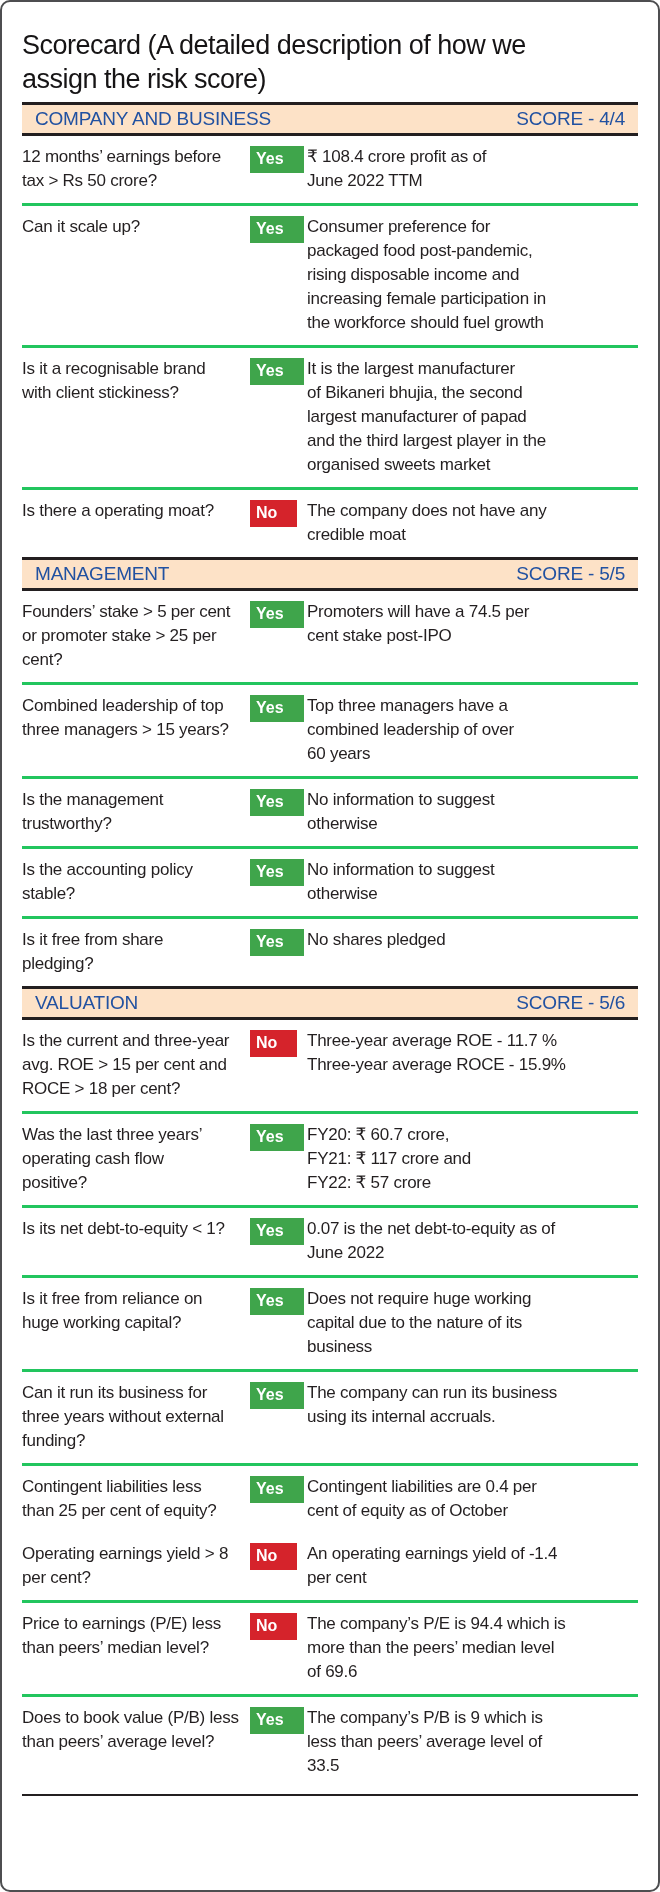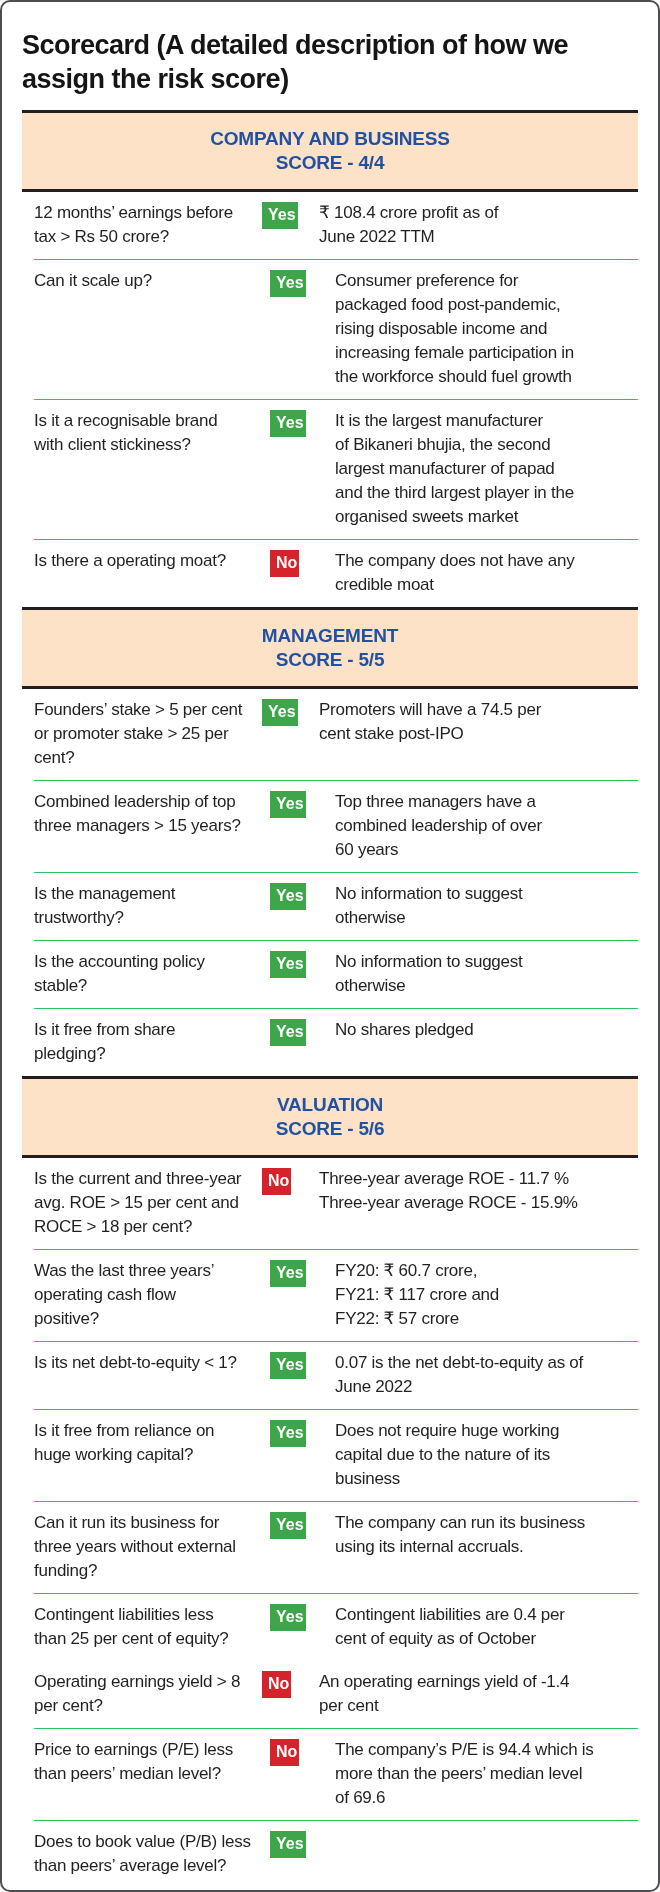--- a/index.html
+++ b/index.html
@@ -12,64 +12,62 @@
     border: 2px solid #4d4e50;
     border-radius: 10px;
     background: #ffffff;
     font-family: "Liberation Sans", "DejaVu Sans", sans-serif;
     color: #231f20;
     overflow: hidden;
     padding: 26px 20px 0 20px;
   }
 
   .title {
-    margin: 0 0 14px 0;
+    margin: 0 0 6px 0;
     max-width: 548px;
     font-size: 27px;
     line-height: 34px;
-    font-weight: bold;
+    font-weight: normal;
     letter-spacing: -0.5px;
     color: #161415;
   }
 
   .section-header {
     display: flex;
     justify-content: space-between;
     align-items: center;
     background: var(--header-bg, #fde2c7);
     border-top: 3px solid #231f20;
     border-bottom: 3px solid #231f20;
-    padding: 14px 13px;
+    padding: 2px 13px;
     font-size: 19px;
     line-height: 24px;
-    font-weight: bold;
+    font-weight: normal;
     color: var(--header-text, #2151a1);
     letter-spacing: -0.2px;
-    flex-direction: column;
   }
 
   .rows { }
   .row {
     display: grid;
     grid-template-columns: 228px 57px 1fr;
     padding: 9px 0 10px 0;
     font-size: 17px;
     line-height: 24px;
     letter-spacing: -0.25px;
-    margin-left: 12px;
-  }
-  .row + .row { border-top: 1px solid #22c55e; gap: 8px; }
+  }
+  .row + .row { border-top: 3px solid #22c55e; }
 
   .q, .d { white-space: pre-line; }
 
   .badge-cell { padding-top: 1px; }
   .badge {
     display: inline-block;
     min-width: 26px;
-    padding: 1px 2px 2px 6px;
+    padding: 1px 20px 2px 6px;
     font-size: 16px;
     font-weight: bold;
     color: #ffffff;
     text-align: center;
     letter-spacing: 0;
   }
   .badge.yes { background: var(--yes-color, #3fa54b); }
   .badge.no  { background: var(--no-color, #d5232b); }
 
   .bottom-line {
@@ -289,18 +287,21 @@
 more than the peers’ median level
 of 69.6</div>
   </div>
 
   <div class="row">
     <div class="q">Does to book value (P/B) less
 than peers’ average level?</div>
     <div class="badge-cell">
       <span class="badge yes">Yes</span>
     </div>
+    <div class="d">The company’s P/B is 9 which is
+less than peers’ average level of
+33.5</div>
   </div>
 </div>
   </section>
 </div>
   <div class="bottom-line"></div>
 </div>
 
 </body></html>

